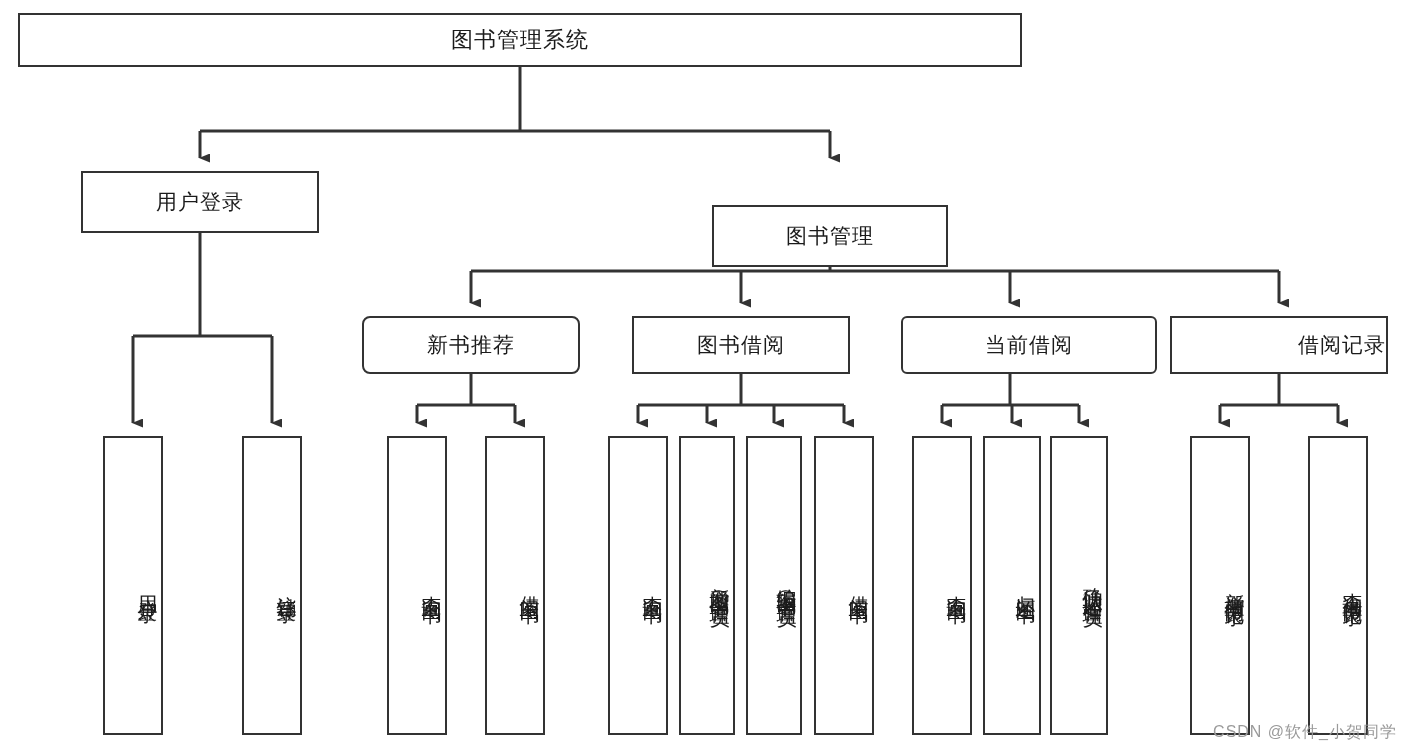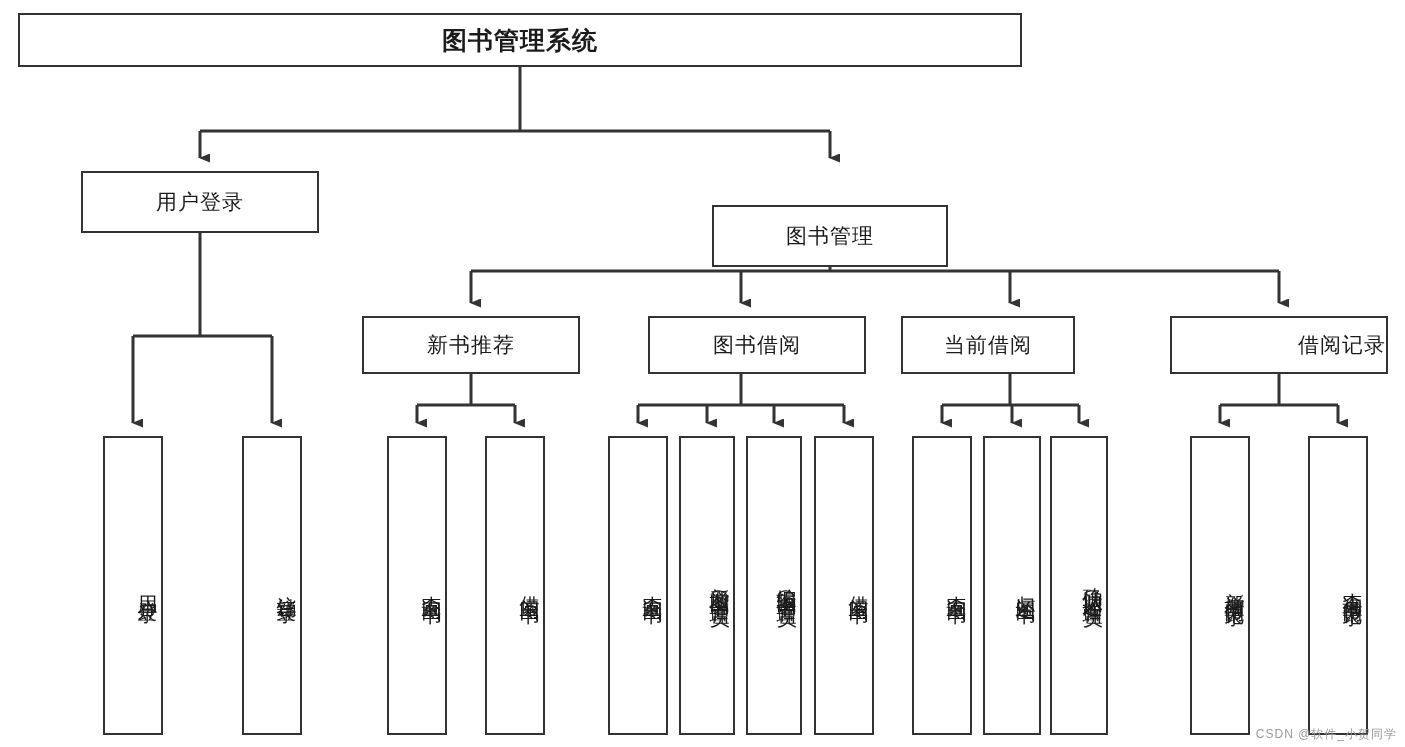--- a/index.html
+++ b/index.html
@@ -46,34 +46,33 @@
     writing-mode: vertical-rl;
     text-orientation: upright;
     font-size: 20px;
     line-height: 1.35;
     letter-spacing: 3px;
     padding: 6px 0;
     align-items: flex-start;
     justify-content: center;
   }
   .node.root {
-    font-size: 25px;
-    font-weight: bold;
+    font-size: 22px;
   }
   .leaf-text {
     writing-mode: vertical-rl;
     text-orientation: upright;
     white-space: nowrap;
     display: block;
   }
   #watermark {
     position: absolute;
     right: 8px;
     bottom: 4px;
-    font-size: 12px;
+    font-size: 16px;
     color: #9a9a9a;
     letter-spacing: 1px;
     white-space: nowrap;
     user-select: none;
   }
 </style>
 </head>
 <body>
 
 <div id="diagram-root">
@@ -146,27 +145,27 @@
   <div id="nodes-layer">
       <div class="node horizontal root" style="left: 18px; top: 13px; width: 1004px; height: 54px;">
         <span>图书管理系统</span>
       </div>
       <div class="node horizontal" style="left: 81px; top: 171px; width: 238px; height: 62px;">
         <span>用户登录</span>
       </div>
       <div class="node horizontal" style="left: 712px; top: 171px; width: 236px; height: 62px; margin-top: 34px;">
         <span>图书管理</span>
       </div>
-      <div class="node horizontal" style="left: 362px; top: 316px; width: 218px; height: 58px;">
+      <div class="node horizontal" style="left: 362px; top: 316px; width: 218px; height: 58px; border-radius: 8px;">
         <span>新书推荐</span>
       </div>
-      <div class="node horizontal" style="left: 632px; top: 316px; width: 218px; height: 58px; margin-left: 16px;">
+      <div class="node horizontal" style="left: 632px; top: 316px; width: 218px; height: 58px;">
         <span>图书借阅</span>
       </div>
-      <div class="node horizontal" style="left: 901px; top: 316px; width: 174px; height: 58px;">
+      <div class="node horizontal" style="left: 901px; top: 316px; width: 256px; height: 58px; border-radius: 6px;">
         <span>当前借阅</span>
       </div>
       <div class="node horizontal" style="left: 1170px; top: 316px; width: 218px; height: 58px; justify-content: flex-end;">
         <span>借阅记录</span>
       </div>
       <div class="node leaf" style="left: 103px; top: 436px; width: 60px; height: 299px;">
         <span class="leaf-text">用户登录</span>
       </div>
       <div class="node leaf" style="left: 242px; top: 436px; width: 60px; height: 299px;">
         <span class="leaf-text">注销登录</span>

